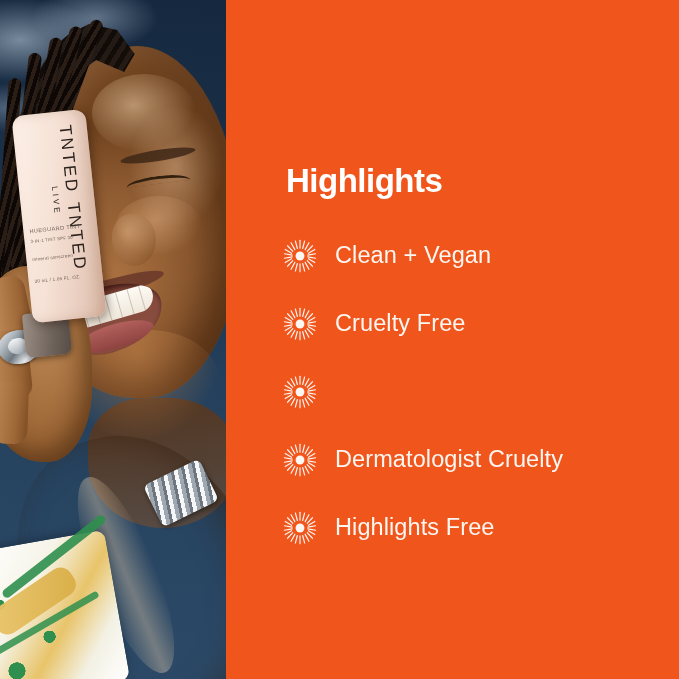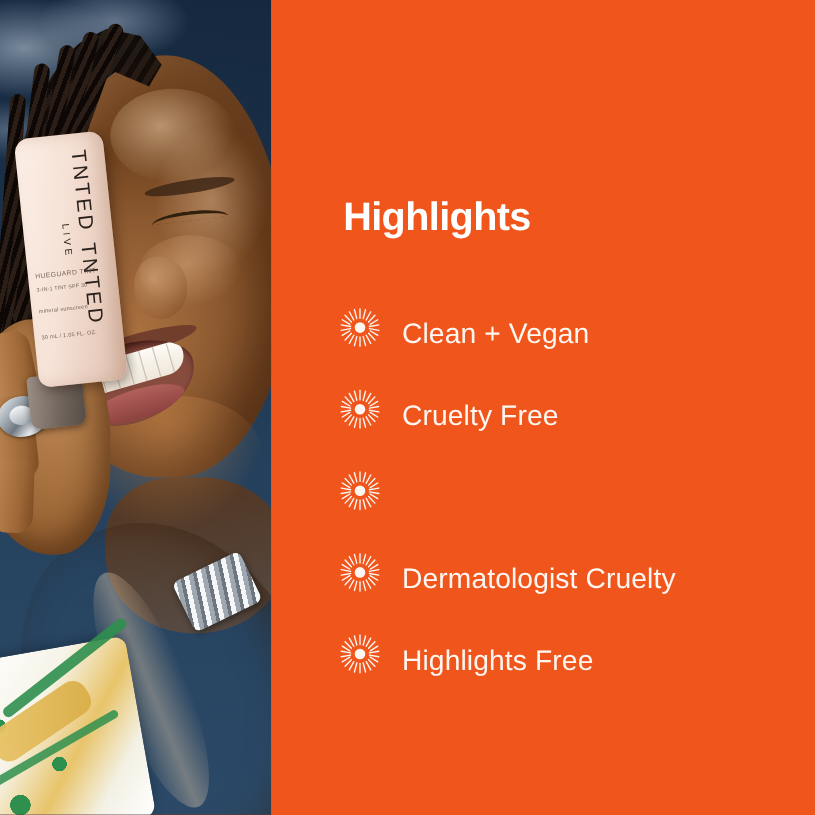--- a/index.html
+++ b/index.html
@@ -162,21 +162,21 @@
     border-radius:38% 46% 50% 50%;
     background:linear-gradient(170deg, rgba(90,50,20,.85), rgba(132,84,44,.5)); }
 
   
   .content { position:relative; flex:1 1 auto; height:679px; background:#F0551C; }
 
   .heading { position:absolute; left:60px; top:140px;
     font-size:33px; font-weight:700; color:#FFFFFF; letter-spacing:-.5px; line-height:1;margin-top:24px; }
 
   .list { position:absolute; left:57px; top:222px; width:386px; }
-  .item { display:flex; align-items:flex-end; height:68px; }
+  .item { display:flex; align-items:center; height:68px; }
   .burst { flex:0 0 34px; width:34px; height:34px; margin-right:18px; display:block; }
   .item-label { font-size:23.5px; color:#FDF6F1; font-weight:400; letter-spacing:.1px; line-height:1; }
 </style>
 </head>
 <body>
 
 <div class="card">
 
   <div class="photo-panel">
     <div class="sky"></div>

